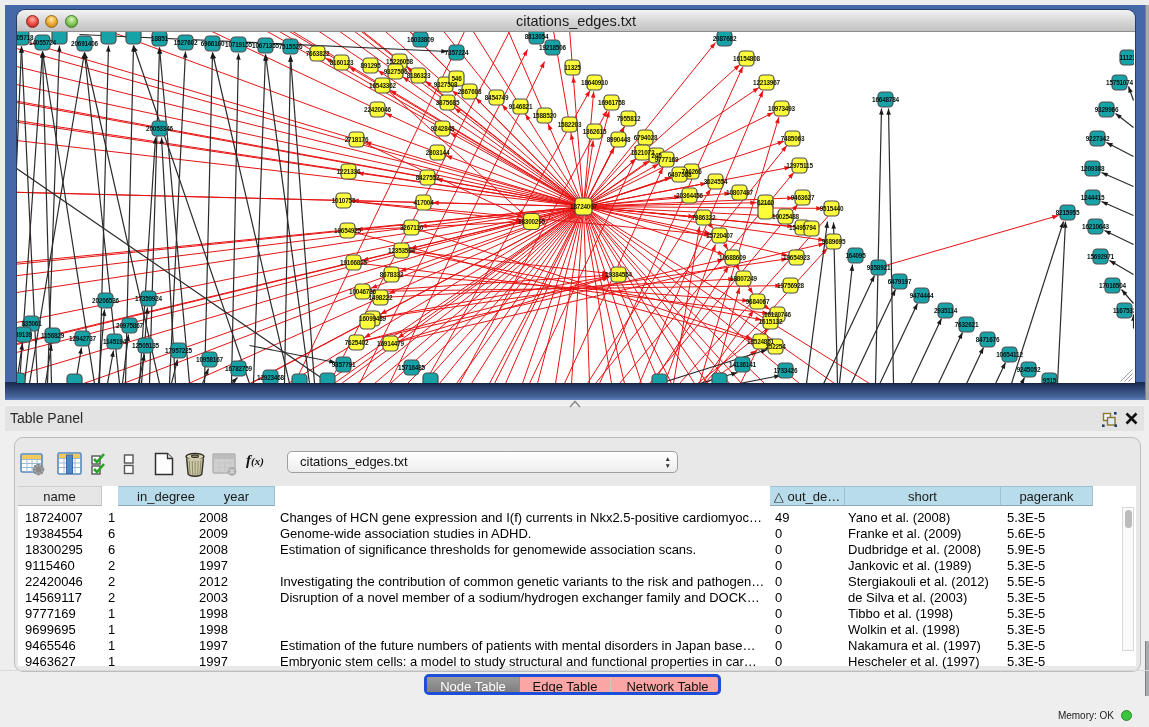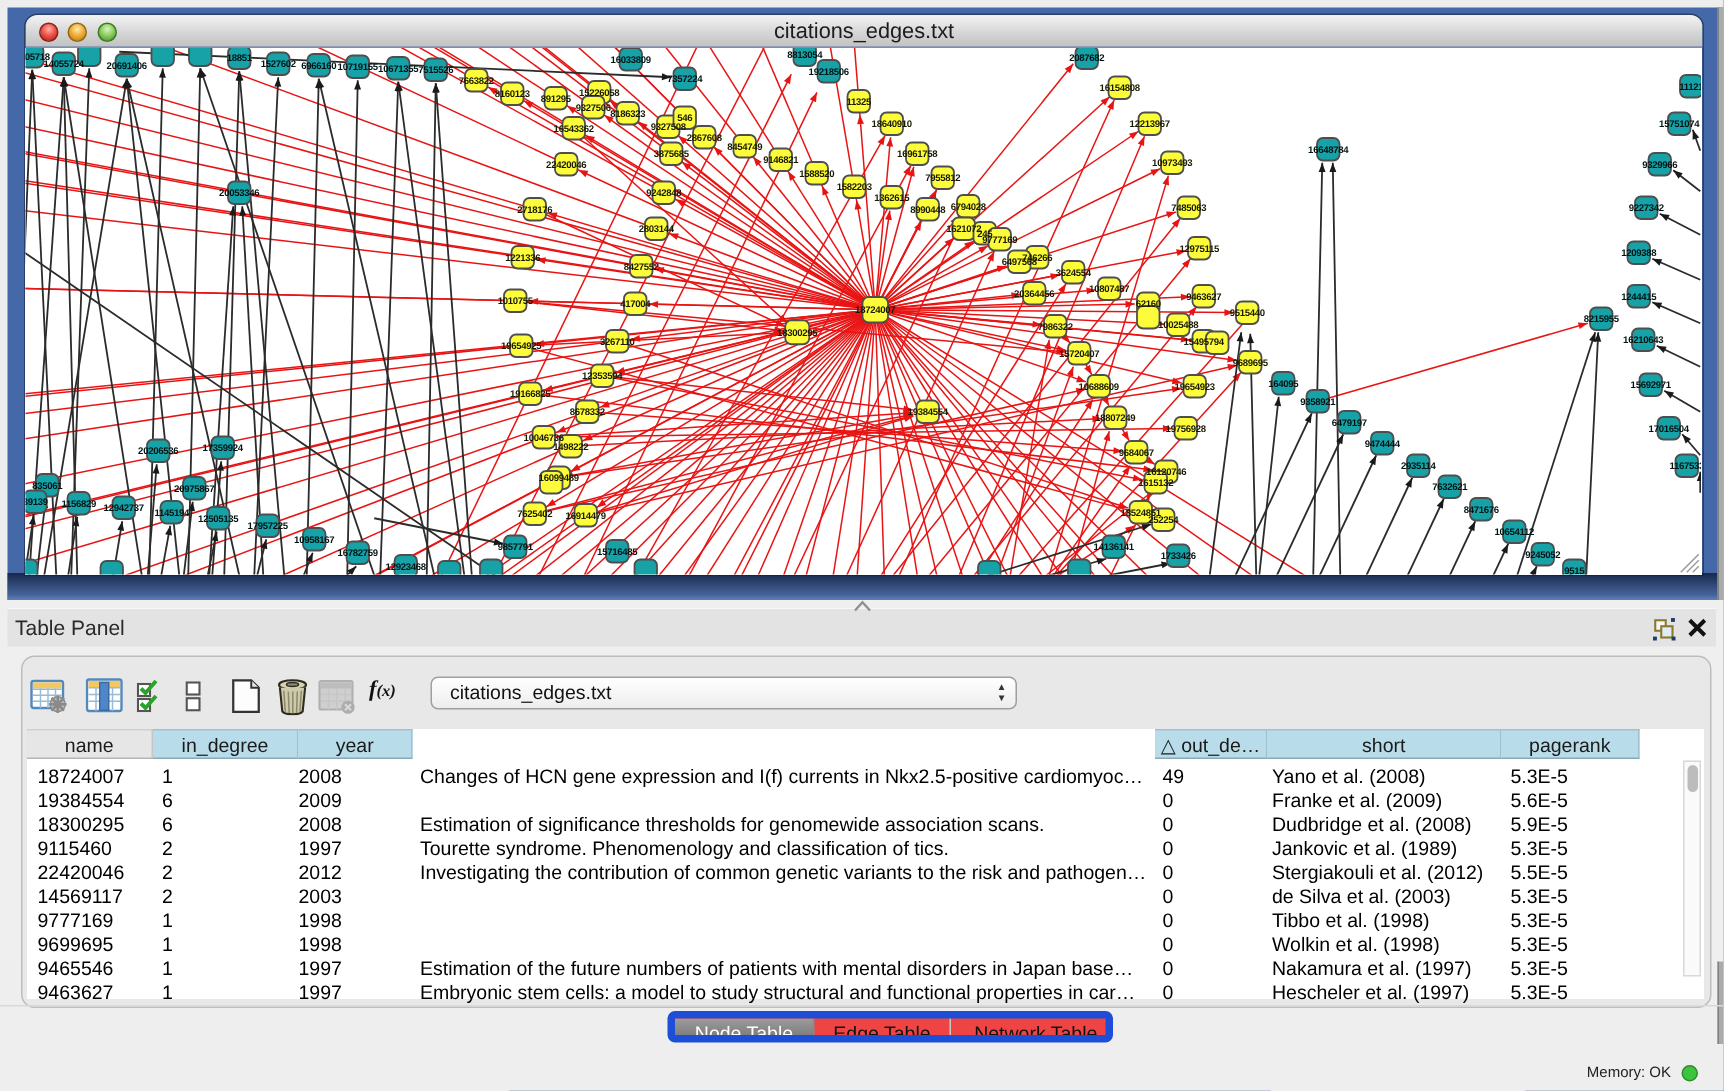--- a/index.html
+++ b/index.html
@@ -21,21 +21,21 @@
 #chev{position:absolute;left:568px;top:0px}
 #inner{position:absolute;left:14px;top:37px;width:1127px;height:235px;background:#e8e8e8;border:1px solid #bdbdbd;border-radius:9px}
 .ticon{position:absolute;top:51px}
 #dropdown{position:absolute;left:287px;top:51px;width:391px;height:22px;background:linear-gradient(#ffffff,#ededed);border:1px solid #9f9f9f;border-radius:5px;font-size:13px;color:#111;line-height:20px;padding-left:12px}
 #dropdown .ar{position:absolute;right:6px;top:2.5px;font-size:6.5px;color:#333;line-height:7px;text-align:center}
 #tbl{position:absolute;left:18px;top:86px;width:1118px;height:180px;background:#fff}
 .hc{position:absolute;top:0;height:20px;background:#b9dcea;border-right:1px solid #9fc0cf;border-top:1px solid #9fc0cf;border-bottom:1px solid #8aa8b5;font-size:13px;color:#1a1a1a;text-align:center;line-height:20px}
 .rowtxt{position:absolute;font-size:13px;color:#000;white-space:nowrap}
 #vsb{position:absolute;left:1104px;top:21px;width:12px;height:144px;background:#fafafa;border:1px solid #d8d8d8}
 #vsb div{position:absolute;left:1.5px;top:2px;width:7px;height:18px;background:#bcbcbc;border-radius:4px}
-#tabs{position:absolute;left:445px;top:274px;width:297px;height:21px;background:#ef4444;border:5px solid #1d4ed8;border-radius:5px;overflow:hidden}
+#tabs{position:absolute;left:424px;top:274px;width:297px;height:21px;background:#fca5a5;border:3px solid #1d4ed8;border-radius:5px;overflow:hidden}
 #tabs .seg{position:absolute;top:0;height:100%;font-size:13px;text-align:center;line-height:20px;color:#111}
 #hline{position:absolute;left:0;top:270px;width:1149px;height:1px;background:#d9d9d9}
 #mem{position:absolute;right:35px;top:310px;font-size:10px;color:#222}
 #memdot{position:absolute;left:1121px;top:310px;width:11px;height:11px;border-radius:50%;background:#3cc43c;border:1px solid #2d8a2d}
 </style></head><body>
 <div id="page">
 <div id="netbg"></div>
     <div id="topstrip"></div>
     <div id="leftstrip"></div>
     <div id="botband"></div>
@@ -825,62 +825,63 @@
             <line x1="12.5" y1="8" x2="12.5" y2="22"></line>
             <line x1="18" y1="8" x2="18" y2="22"></line>
           </g>
           <circle cx="20" cy="20.5" r="4.4" fill="#adadad"></circle>
           <path d="M18 18.5 l4 4 M22 18.5 l-4 4" stroke="#d8d8d8" stroke-width="1.5"></path>
         </svg></div>
       <div class="ticon" style="left:246px;top:52px;font-size:15px;font-style:italic;font-family:'Liberation Serif',serif;font-weight:bold;color:#111">f<span style="font-size:11px">(x)</span></div>
       <div id="dropdown">citations_edges.txt<span class="ar">▲<br>▼</span></div>
       <div id="tbl">
         <div class="hc" style="left:0px;width:84px;background:#e6e6e6;border-right:1px solid #c6c6c6;border-top:1px solid #cfcfcf;border-bottom:1px solid #b5b5b5">name</div>
-        <div class="hc" style="left:84px;width:97px">in_degree</div>
+        <div class="hc" style="left:100px;width:97px">in_degree</div>
         <div class="hc" style="left:181px;width:76px">year</div>
         <div class="hc" style="left:752px;width:75px">△ out_de…</div>
         <div class="hc" style="left:827px;width:156px">short</div>
         <div class="hc" style="left:983px;width:92px">pagerank</div>
         <div class="rowtxt" style="left:7px;top:24px">18724007</div>
         <div class="rowtxt" style="left:90px;top:24px">1</div>
         <div class="rowtxt" style="left:181px;top:24px">2008</div>
         <div class="rowtxt" style="left:262px;top:24px">Changes of HCN gene expression and I(f) currents in Nkx2.5-positive cardiomyoc…</div>
         <div class="rowtxt" style="left:757px;top:24px">49</div>
         <div class="rowtxt" style="left:830px;top:24px">Yano et al. (2008)</div>
         <div class="rowtxt" style="left:989px;top:24px">5.3E-5</div>
         <div class="rowtxt" style="left:7px;top:40px">19384554</div>
         <div class="rowtxt" style="left:90px;top:40px">6</div>
         <div class="rowtxt" style="left:181px;top:40px">2009</div>
+        <div class="rowtxt" style="left:262px;top:40px">Genome-wide association studies in ADHD.</div>
         <div class="rowtxt" style="left:757px;top:40px">0</div>
         <div class="rowtxt" style="left:830px;top:40px">Franke et al. (2009)</div>
         <div class="rowtxt" style="left:989px;top:40px">5.6E-5</div>
         <div class="rowtxt" style="left:7px;top:56px">18300295</div>
         <div class="rowtxt" style="left:90px;top:56px">6</div>
         <div class="rowtxt" style="left:181px;top:56px">2008</div>
         <div class="rowtxt" style="left:262px;top:56px">Estimation of significance thresholds for genomewide association scans.</div>
         <div class="rowtxt" style="left:757px;top:56px">0</div>
         <div class="rowtxt" style="left:830px;top:56px">Dudbridge et al. (2008)</div>
         <div class="rowtxt" style="left:989px;top:56px">5.9E-5</div>
         <div class="rowtxt" style="left:7px;top:72px">9115460</div>
         <div class="rowtxt" style="left:90px;top:72px">2</div>
         <div class="rowtxt" style="left:181px;top:72px">1997</div>
-        <div class="rowtxt" style="left:262px;top:72px">Tourette syndrome. Phenomenology and classification of tics.</div>
         <div class="rowtxt" style="left:757px;top:72px">0</div>
         <div class="rowtxt" style="left:830px;top:72px">Jankovic et al. (1989)</div>
         <div class="rowtxt" style="left:989px;top:72px">5.3E-5</div>
         <div class="rowtxt" style="left:7px;top:88px">22420046</div>
         <div class="rowtxt" style="left:90px;top:88px">2</div>
         <div class="rowtxt" style="left:181px;top:88px">2012</div>
         <div class="rowtxt" style="left:262px;top:88px">Investigating the contribution of common genetic variants to the risk and pathogen…</div>
         <div class="rowtxt" style="left:757px;top:88px">0</div>
         <div class="rowtxt" style="left:830px;top:88px">Stergiakouli et al. (2012)</div>
         <div class="rowtxt" style="left:989px;top:88px">5.5E-5</div>
         <div class="rowtxt" style="left:7px;top:104px">14569117</div>
         <div class="rowtxt" style="left:90px;top:104px">2</div>
         <div class="rowtxt" style="left:181px;top:104px">2003</div>
+        <div class="rowtxt" style="left:262px;top:104px">Disruption of a novel member of a sodium/hydrogen exchanger family and DOCK…</div>
         <div class="rowtxt" style="left:757px;top:104px">0</div>
         <div class="rowtxt" style="left:830px;top:104px">de Silva et al. (2003)</div>
         <div class="rowtxt" style="left:989px;top:104px">5.3E-5</div>
         <div class="rowtxt" style="left:7px;top:120px">9777169</div>
         <div class="rowtxt" style="left:90px;top:120px">1</div>
         <div class="rowtxt" style="left:181px;top:120px">1998</div>
         <div class="rowtxt" style="left:757px;top:120px">0</div>
         <div class="rowtxt" style="left:830px;top:120px">Tibbo et al. (1998)</div>
         <div class="rowtxt" style="left:989px;top:120px">5.3E-5</div>
         <div class="rowtxt" style="left:7px;top:136px">9699695</div>

